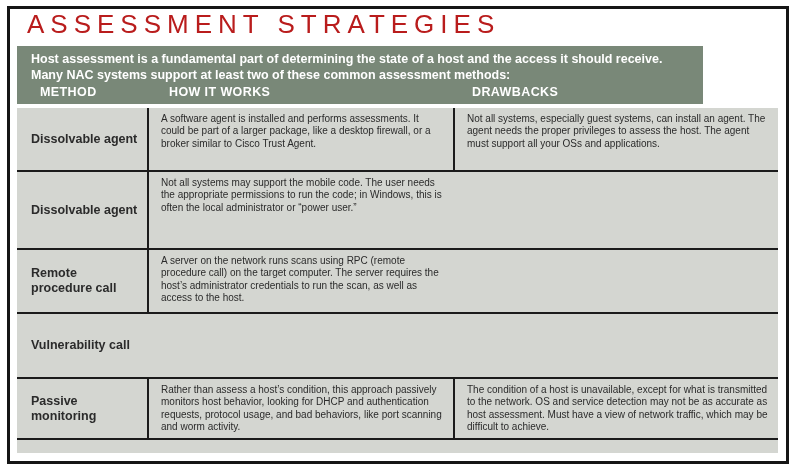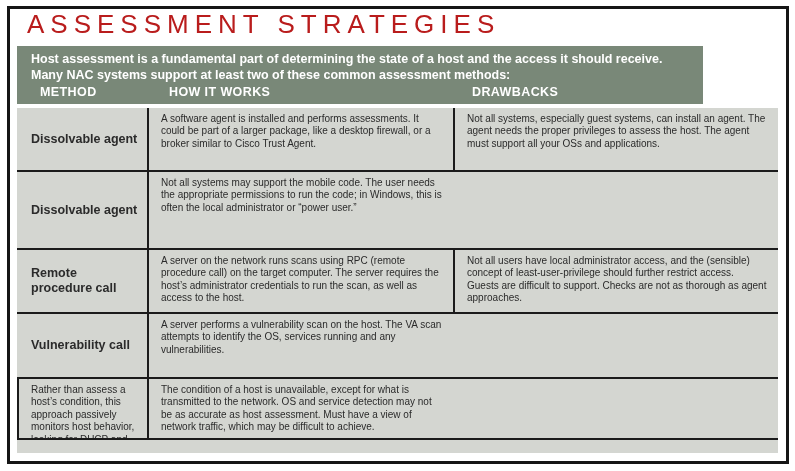--- a/index.html
+++ b/index.html
@@ -94,24 +94,23 @@
       <div class="cell-how">A software agent is installed and performs assessments. It could be part of a larger package, like a desktop firewall, or a broker similar to Cisco Trust Agent.</div>
       <div class="cell-drawbacks">Not all systems, especially guest systems, can install an agent. The agent needs the proper privileges to assess the host. The agent must support all your OSs and applications.</div>
     </div>
     <div class="trow r2">
       <div class="cell-method">Dissolvable agent</div>
       <div class="cell-drawbacks">Not all systems may support the mobile code. The user needs the appropriate permissions to run the code; in Windows, this is often the local administrator or “power user.”</div>
     </div>
     <div class="trow r3">
       <div class="cell-method">Remote procedure call</div>
       <div class="cell-how">A server on the network runs scans using RPC (remote procedure call) on the target computer. The server requires the host’s administrator credentials to run the scan, as well as access to the host.</div>
-      <div class="cell-drawbacks">Not all users have local administrator access, and the (sensible) concept of least-user-privilege should further restrict access. Guests are difficult to support. Checks are not as thorough as agent approaches.</div>
     </div>
     <div class="trow r4">
       <div class="cell-method">Vulnerability call</div>
-      <div class="cell-how">A server performs a vulnerability scan on the host. The VA scan attempts to identify the OS, services running and any vulnerabilities.</div>
     </div>
     <div class="trow r5">
+      <div class="cell-method">Passive monitoring</div>
       <div class="cell-how">Rather than assess a host’s condition, this approach passively monitors host behavior, looking for DHCP and authentication requests, protocol usage, and bad behaviors, like port scanning and worm activity.</div>
       <div class="cell-drawbacks">The condition of a host is unavailable, except for what is transmitted to the network. OS and service detection may not be as accurate as host assessment. Must have a view of network traffic, which may be difficult to achieve.</div>
     </div>
   </div>
 </div>
 
 </body></html>

